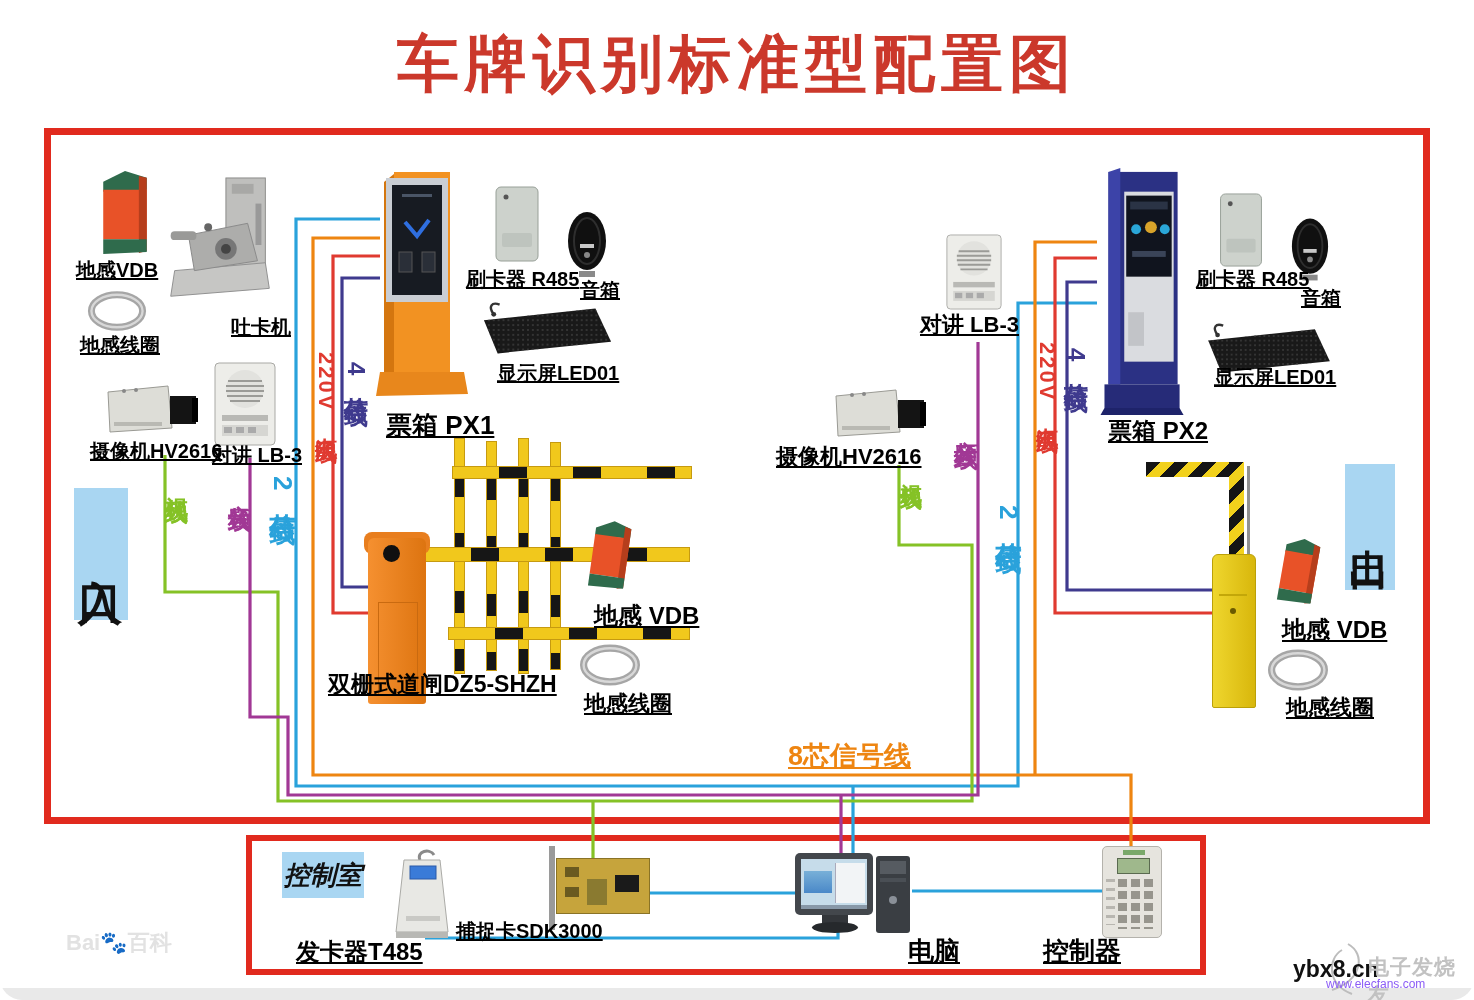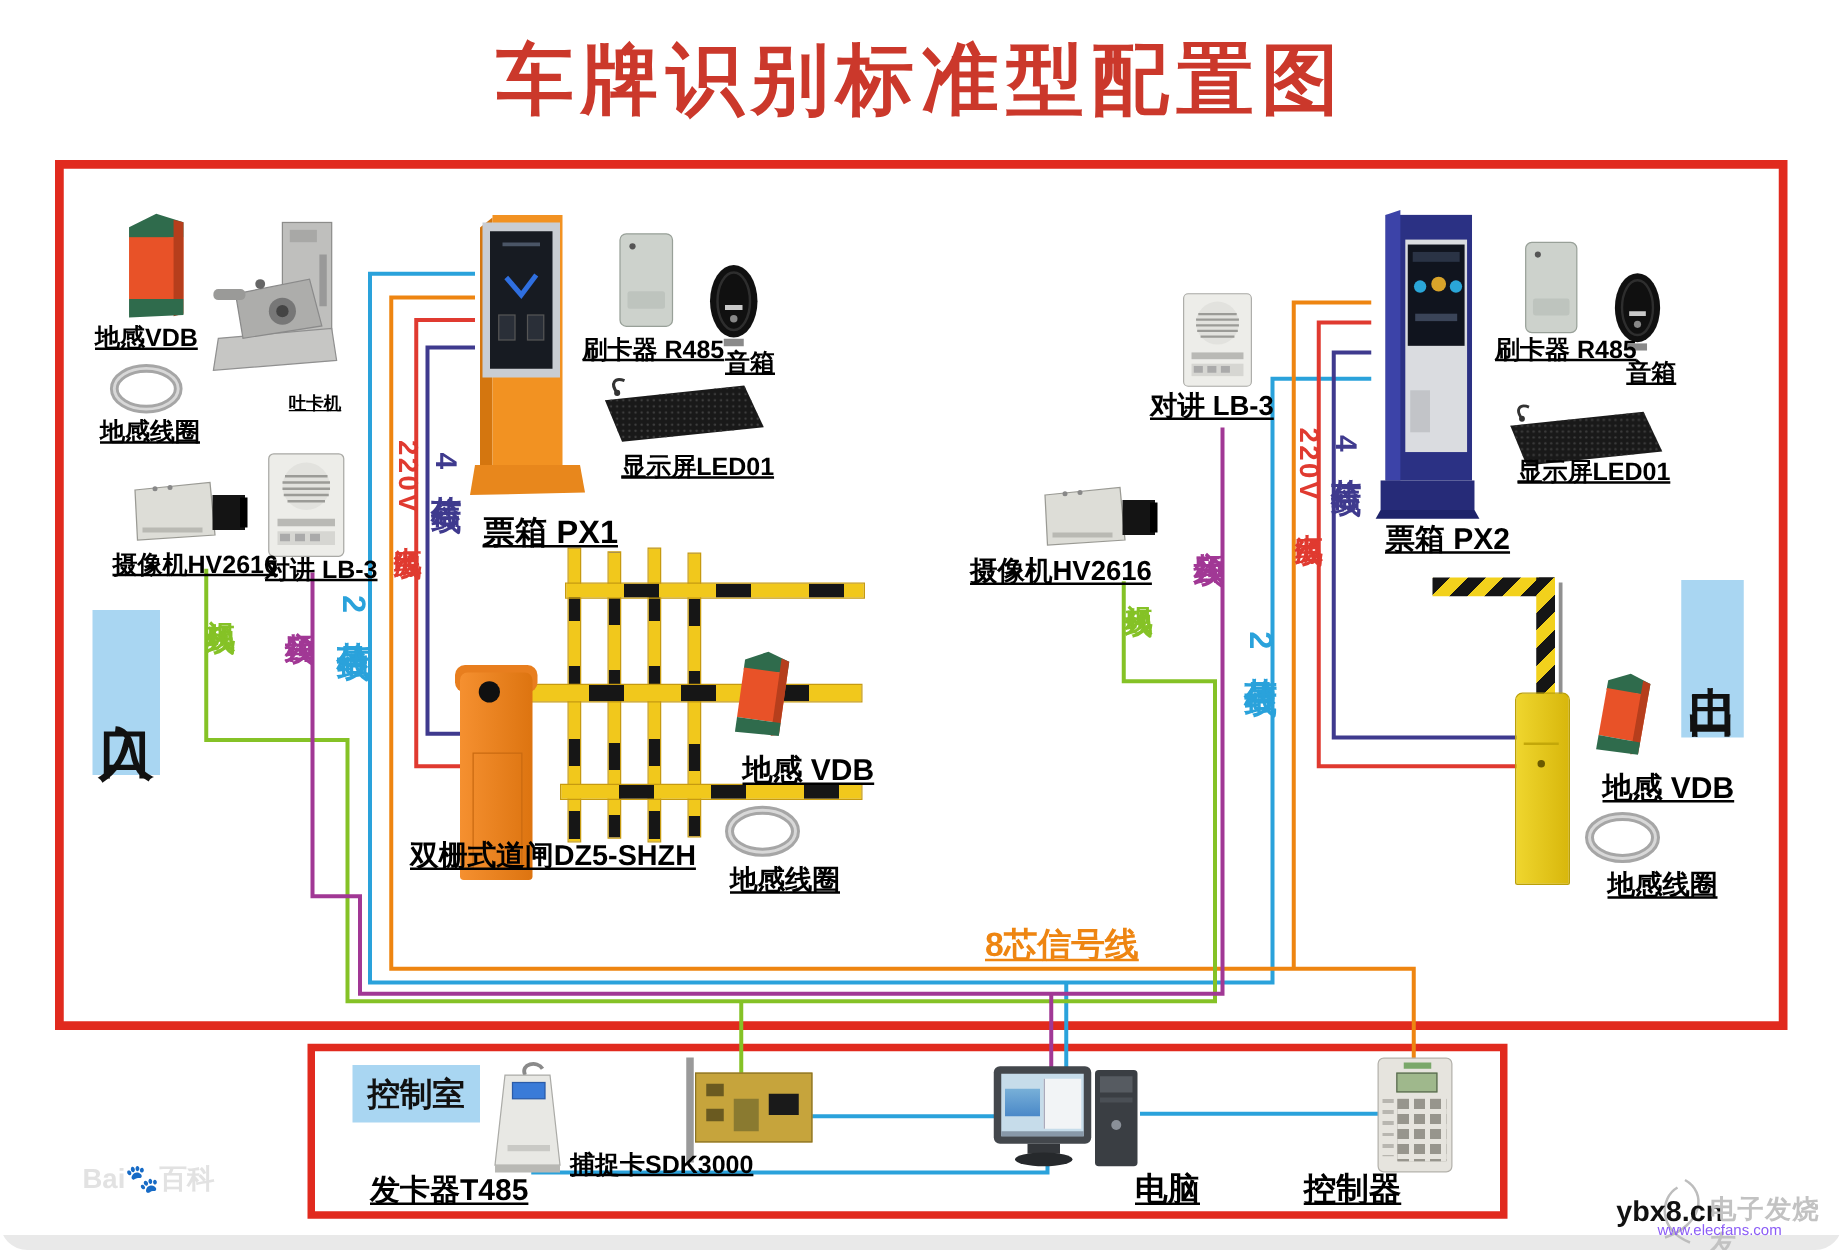--- a/index.html
+++ b/index.html
@@ -56,21 +56,21 @@
 
     <polyline points="165,455 165,592 278,592 278,801 972,801 972,545 899,545 899,465" stroke="#85C226"></polyline>
     <polyline points="593,801 593,866" stroke="#85C226"></polyline>
 
     <polyline points="250,458 250,717 288,717 288,795 978,795 978,342" stroke="#A13895"></polyline>
     <polyline points="841,795 841,860" stroke="#A13895"></polyline>
   </svg>
 
   <div class="abs zone zvert" style="left:74px;top:488px;width:54px;height:132px;font-size:44px;">入口</div>
   <div class="abs zone zvert" style="left:1345px;top:464px;width:50px;height:126px;font-size:40px;">出口</div>
-  <div class="abs zone" style="left:282px;top:852px;width:102px;height:46px;font-size:26px;z-index:6;">控制室</div>
+  <div class="abs zone" style="left:282px;top:852px;width:82px;height:46px;font-size:26px;z-index:6;font-style:italic;">控制室</div>
 
   <svg class="dev" style="left:94px;top:166px;" width="62" height="94" viewBox="0 0 60 95">
     <polygon points="8,16 30,5 52,12 52,24 8,26" fill="#2F6B4C"></polygon>
     <rect x="8" y="24" width="44" height="50" fill="#E85228"></rect>
     <polygon points="44,10 52,12 52,86 44,88" fill="#B63E1C"></polygon>
     <polygon points="8,74 52,74 52,87 8,89" fill="#2F6B4C"></polygon>
   </svg>
   <svg class="dev" style="left:86px;top:288px;" width="62" height="46" viewBox="0 0 80 56">
     <ellipse cx="40" cy="28" rx="33" ry="21" fill="none" stroke="#A6A6A6" stroke-width="9"></ellipse>
     <ellipse cx="40" cy="28" rx="33" ry="21" fill="none" stroke="#D8D8D8" stroke-width="3"></ellipse>
@@ -277,21 +277,21 @@
     <div style="position:absolute;left:20px;top:3px;width:22px;height:5px;background:#7AA86A;"></div>
     <div style="position:absolute;left:14px;top:11px;width:31px;height:14px;background:#9FB88C;border:1px solid #5A6A50;"></div>
     <div style="position:absolute;left:3px;top:32px;width:9px;height:46px;background:repeating-linear-gradient(180deg,#B8B6B0 0 3px,#E6E4DE 3px 9px);"></div>
     <div style="position:absolute;left:15px;top:32px;width:39px;height:50px;
                 background:repeating-linear-gradient(90deg,#8A8880 0 9px,#E6E4DE 9px 13px),repeating-linear-gradient(180deg,#8A8880 0 8px,#E6E4DE 8px 12px);
                 background-blend-mode:lighten;opacity:.85;"></div>
   </div>
 
   <div class="abs lbl" style="left:76px;top:257px;font-size:20px;">地感VDB</div>
   <div class="abs lbl" style="left:80px;top:332px;font-size:20px;">地感线圈</div>
-  <div class="abs lbl" style="left:194px;top:314px;font-size:14px;padding-left:37px;">吐卡机</div>
+  <div class="abs lbl" style="left:194px;top:314px;font-size:20px;padding-left:37px;">吐卡机</div>
   <div class="abs lbl" style="left:90px;top:438px;font-size:20px;">摄像机HV2616</div>
   <div class="abs lbl" style="left:212px;top:442px;font-size:20px;">对讲 LB-3</div>
   <div class="abs lbl" style="left:386px;top:382px;font-size:26px;margin-top:26px;">票箱 PX1</div>
   <div class="abs lbl" style="left:466px;top:266px;font-size:20px;">刷卡器 R485</div>
   <div class="abs lbl" style="left:580px;top:277px;font-size:20px;">音箱</div>
   <div class="abs lbl" style="left:497px;top:360px;font-size:20px;">显示屏LED01</div>
   <div class="abs lbl" style="left:328px;top:669px;font-size:23px;">双栅式道闸DZ5-SHZH</div>
   <div class="abs lbl" style="left:594px;top:600px;font-size:24px;">地感 VDB</div>
   <div class="abs lbl" style="left:584px;top:689px;font-size:22px;">地感线圈</div>
   <div class="abs lbl" style="left:920px;top:310px;font-size:22px;">对讲 LB-3</div>

